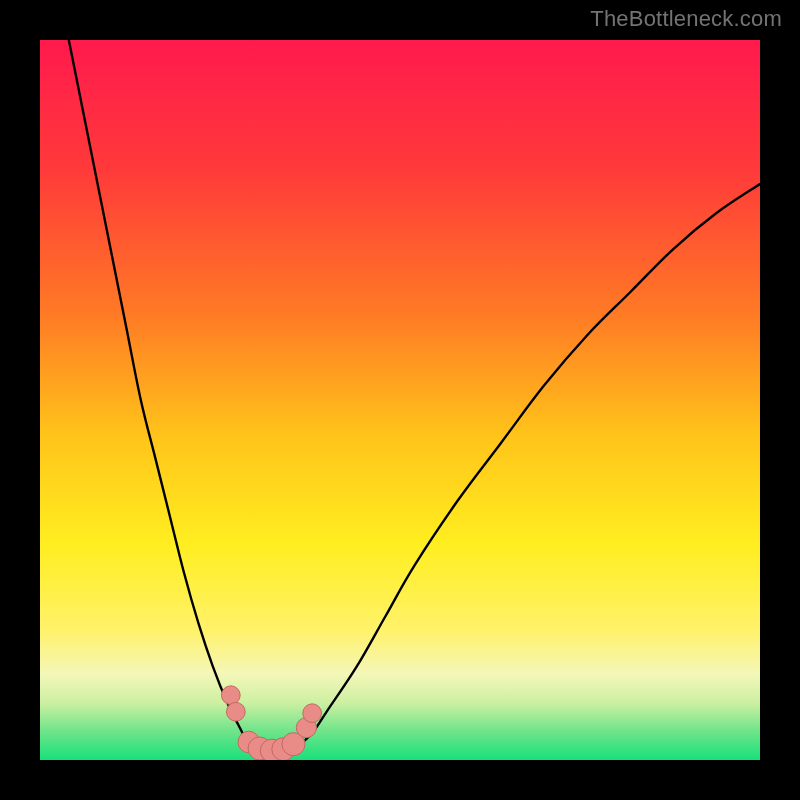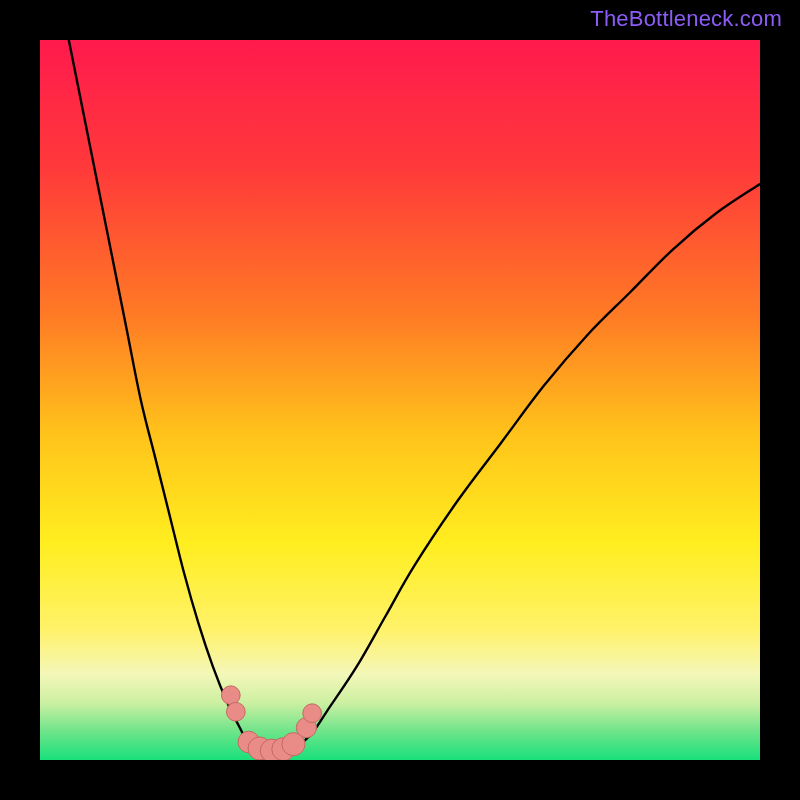--- a/index.html
+++ b/index.html
@@ -31,21 +31,21 @@
     position: absolute;
     left: 0;
     top: 0;
     width: 100%;
     height: 100%;
   }
   .watermark {
     position: absolute;
     top: 6px;
     right: 18px;
-    color: #8b5cf6;
+    color: #737373;
     font-size: 22px;
     font-weight: 500;
     letter-spacing: 0.2px;
     z-index: 50;
   }
   svg.curves {
     position: absolute;
     left: 0;
     top: 0;
     width: 100%;

